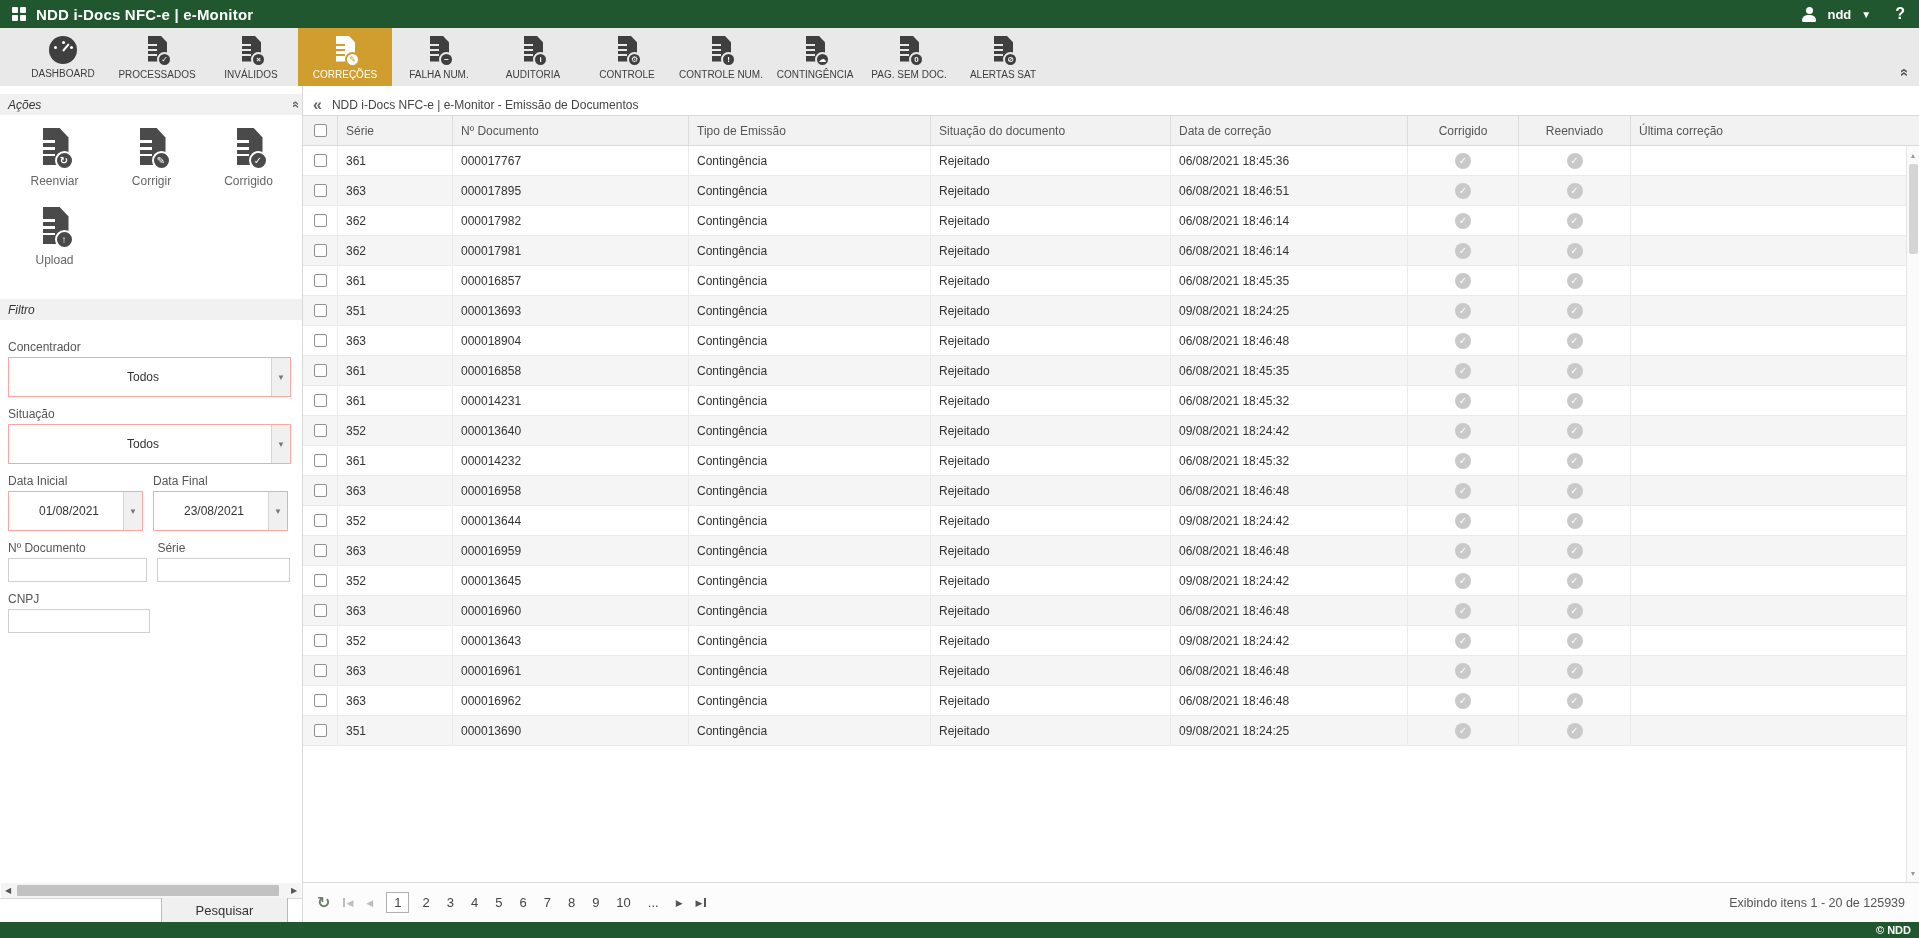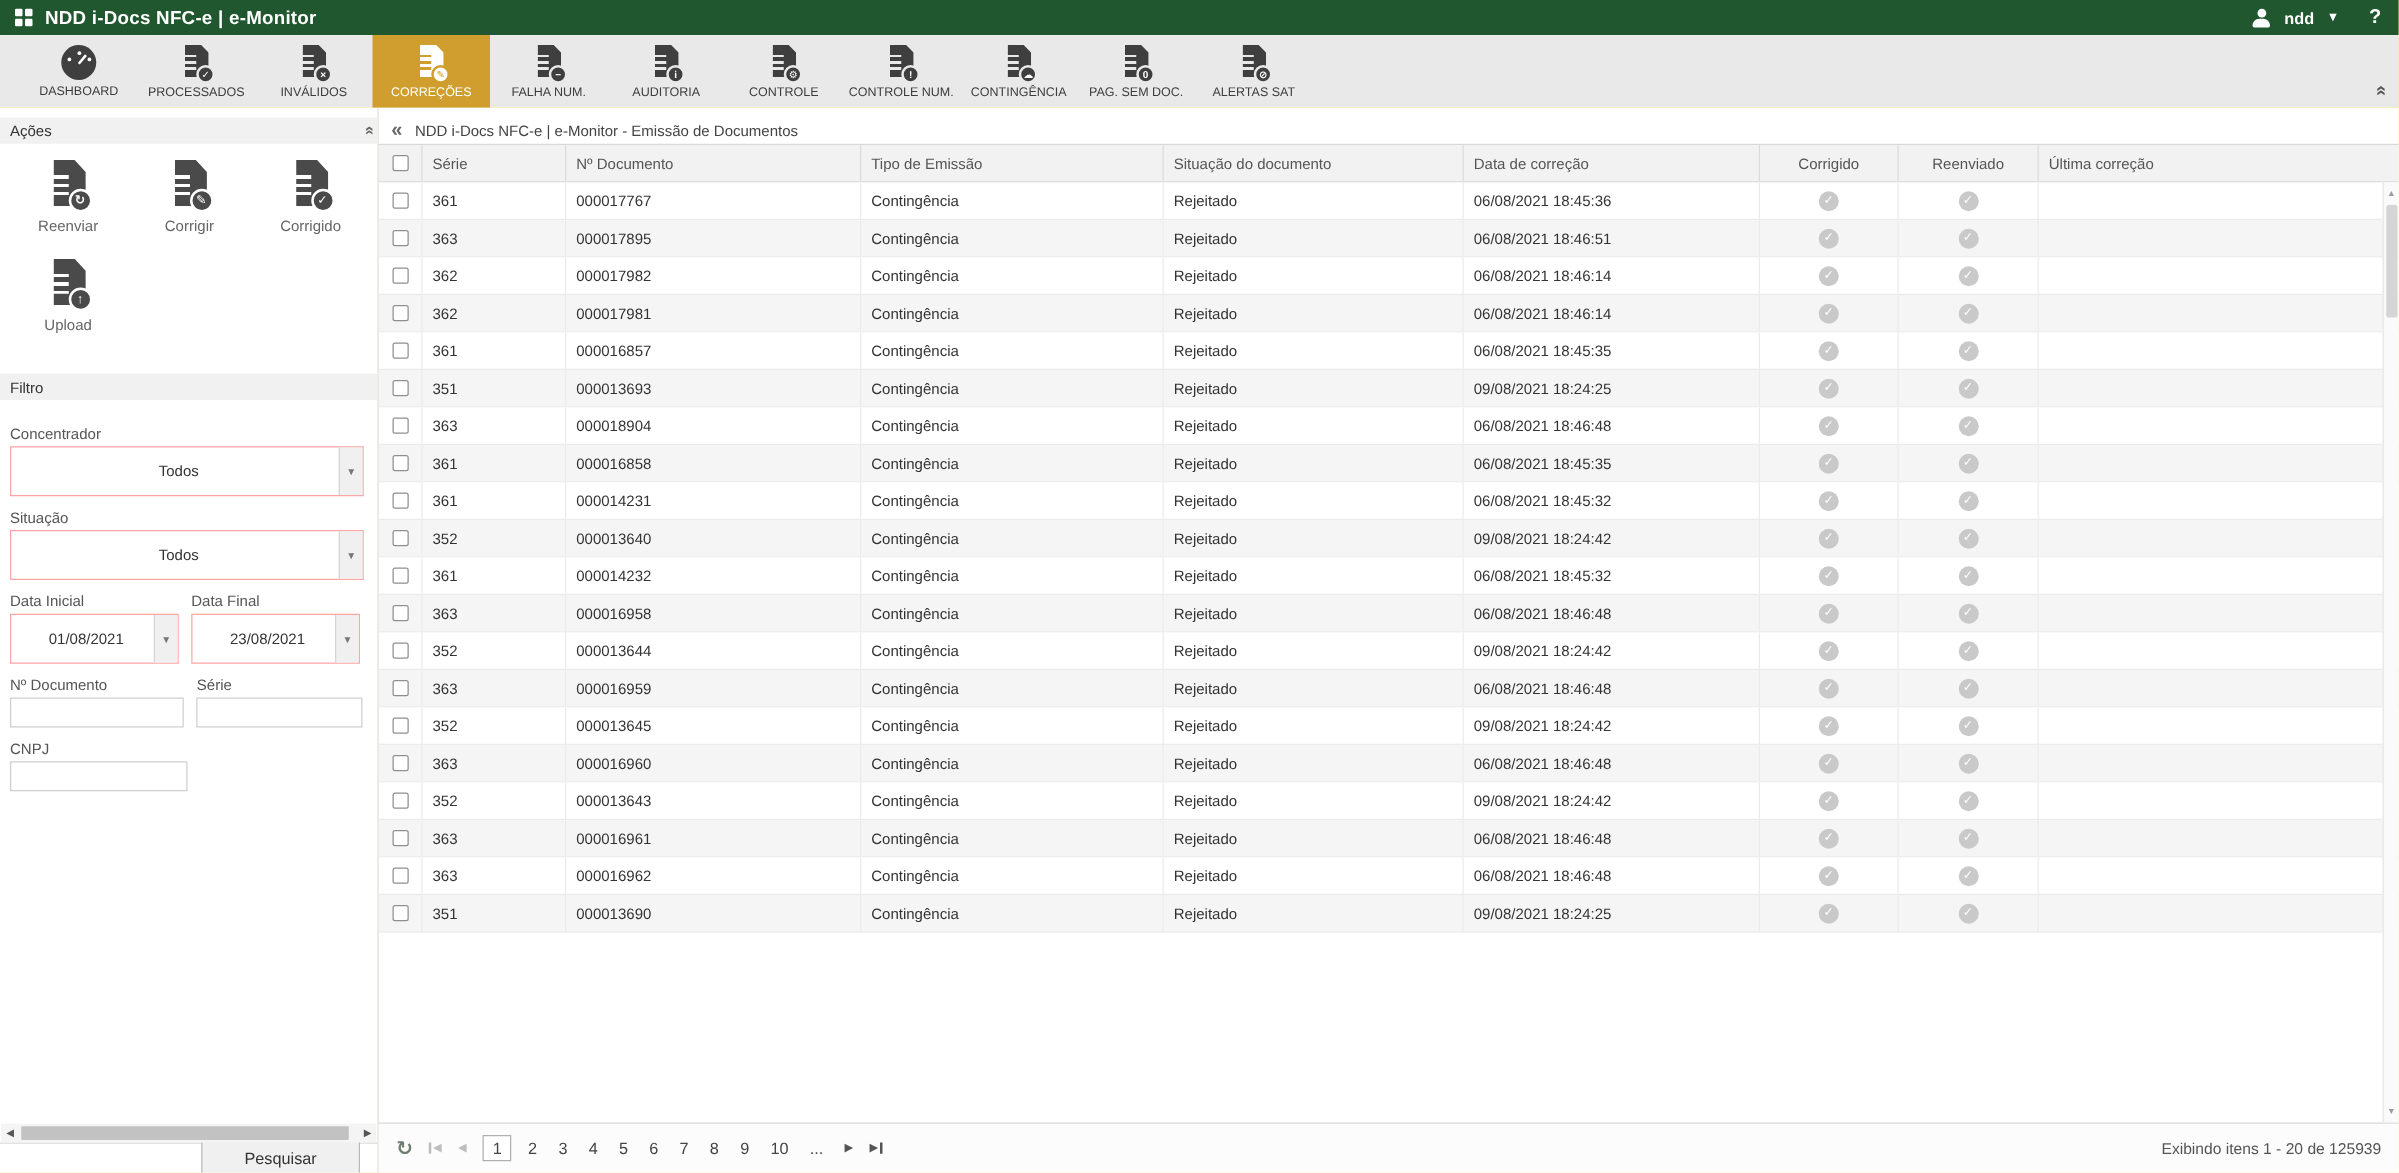--- a/index.html
+++ b/index.html
@@ -54,21 +54,21 @@
                        transform-origin:bottom center; transform:rotate(40deg); }
   .gauge-icon::before { content:''; position:absolute; left:5px; top:10px; width:3px; height:3px; border-radius:50%; background:#fff;
                         box-shadow:8px -5px 0 #fff, 16px 0 0 #fff; }
 
   
   .content { flex:1 1 auto; display:flex; min-height:0; }
 
   
   .sidebar { width:303px; flex:0 0 auto; border-right:1px solid #d9d9d9; display:flex; flex-direction:column; background:#fff; }
   .section-header { height:21px; background:#f1f1f1; display:flex; align-items:center; padding:0 2px 0 8px;
-                    font-size:12px; color:#333; margin-top:8px; }
+                    font-size:12px; color:#333; margin-top:8px;font-style:italic; }
   .section-header .chev-up { margin-left:auto; font-size:13px; color:#666; }
   .actions { display:flex; flex-wrap:wrap; padding:12px 0 6px 6px; }
   .action { width:97px; display:flex; flex-direction:column; align-items:center; gap:5px; margin-bottom:18px; cursor:pointer;
             --ic:#4a4a4a; --bg:#fff; }
   .action-label { font-size:12px; color:#666; }
   .filters { padding:10px 12px 0 8px; }
   .f-label { font-size:12px; color:#555; margin:10px 0 3px; }
   .f-row { display:flex; gap:10px; }
   .f-col { width:135px; }
   .f-col.w142 { width:142px; }
@@ -715,13 +715,16 @@
             <span class="page">10</span>
             <span class="page dots">...</span>
           </span>
         <span class="pg-nav enabled">▶</span>
         <span class="pg-nav pg-last enabled">▶</span>
         <span class="pg-status">Exibindo itens 1 - 20 de 125939</span>
       </div>
     </main>
   </div>
 
+  <footer class="footer">
+    <span class="footer-text">© NDD</span>
+  </footer>
 </div>
 
 </body></html>

